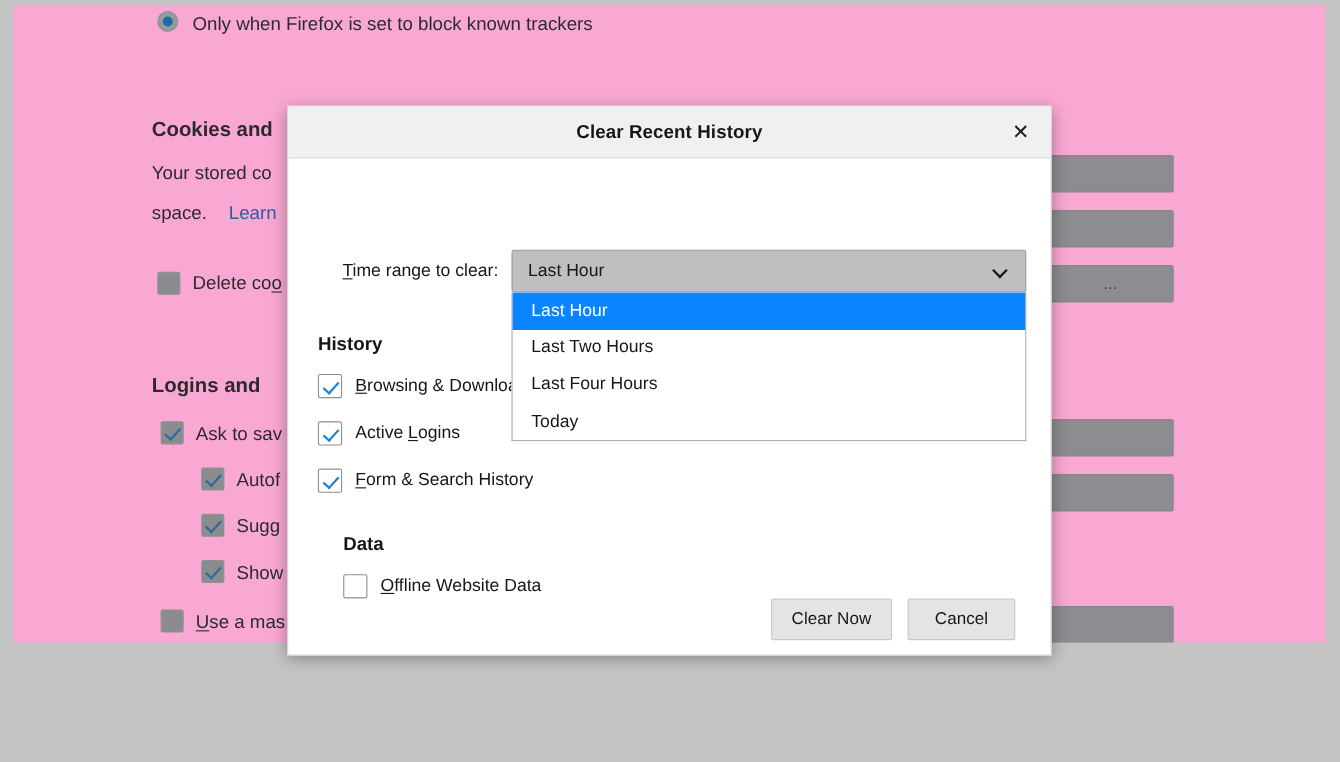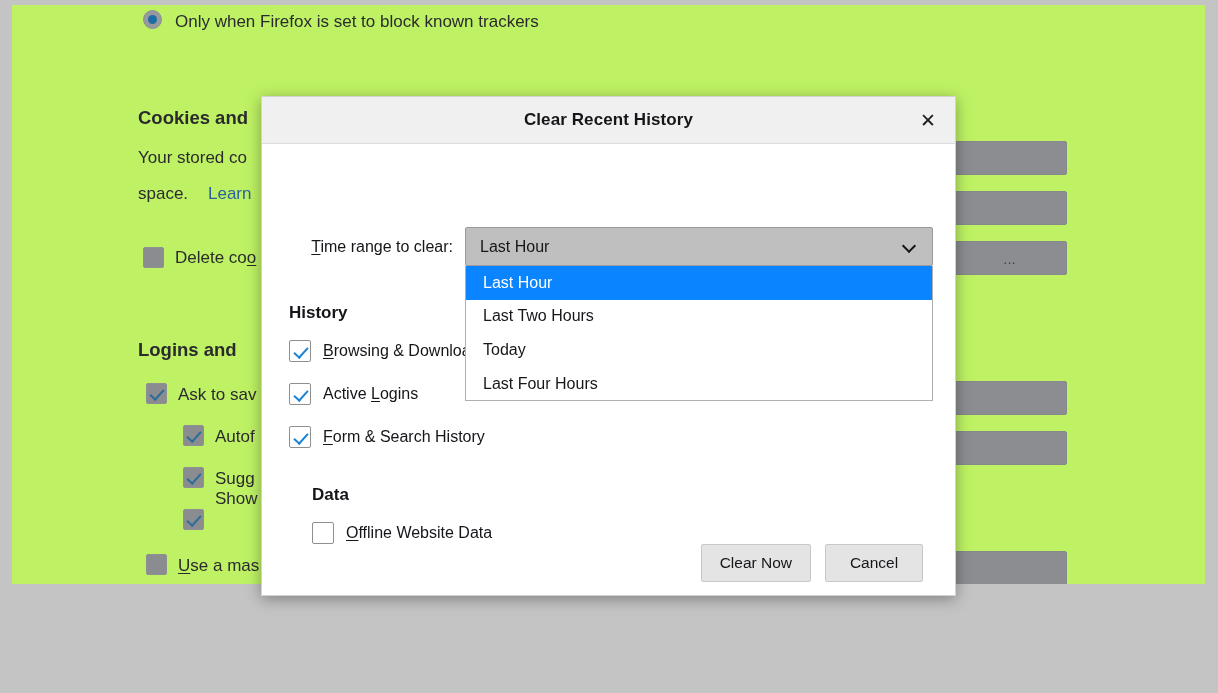--- a/index.html
+++ b/index.html
@@ -10,21 +10,21 @@
     overflow: hidden;
   }
 
   
   #page-root { position: relative; width: 1218px; height: 693px; }
 
   .bg-page {
     position: absolute;
     left: 12px; top: 5px;
     width: 1193px; height: 579px;
-    background: #bef264;
+    background: #f9a8d4;
     overflow: hidden;
   }
 
   .bg-text {
     position: absolute;
     color: #2b2b2e;
     white-space: nowrap;
     font-size: 17px;
     line-height: 1;
   }
@@ -276,21 +276,21 @@
     <div class="bg-check checked" style="left:134px; top:378px;"></div>
     <div class="bg-text" style="left:166px; top:381px;">Ask to sav</div>
 
     <div class="bg-check checked" style="left:171px; top:420px;"></div>
     <div class="bg-text" style="left:203px; top:423px;">Autof</div>
 
     <div class="bg-check checked" style="left:171px; top:462px;"></div>
     <div class="bg-text" style="left:203px; top:465px;">Sugg</div>
 
     <div class="bg-check checked" style="left:171px; top:504px;"></div>
-    <div class="bg-text" style="left:203px; top:485px;">Show</div>
+    <div class="bg-text" style="left:203px; top:507px;">Show</div>
 
     <div class="bg-check" style="left:134px; top:549px;"></div>
     <div class="bg-text" style="left:166px; top:552px;">
       <u>U</u><span>se a mas</span>
     </div>
 
     <div class="bg-button" style="left:940px; top:136px; width:115px; height:34px;"></div>
     <div class="bg-button" style="left:940px; top:186px; width:115px; height:34px;"></div>
     <div class="bg-button" style="left:940px; top:236px; width:115px; height:34px;">
       <span>...</span>
@@ -314,22 +314,22 @@
 
         <div class="dropdown-wrap">
           <button class="dropdown-button">
             <span>Last Hour</span>
             <span class="chev"></span>
           </button>
 
           <div class="dropdown-list">
             <div class="dd-option selected">Last Hour</div>
             <div class="dd-option">Last Two Hours</div>
+            <div class="dd-option">Last Four Hours</div>
             <div class="dd-option">Today</div>
-            <div class="dd-option">Last Four Hours</div>
           </div>
         </div>
       </div>
 
       <div class="section" style="left:27px; top:159px;">
         <div class="section-title">History</div>
 
         <div class="cb-row">
           <span class="cb checked"></span>
           <span class="cb-label"><u>B</u><span>rowsing &amp; Download History</span></span>

